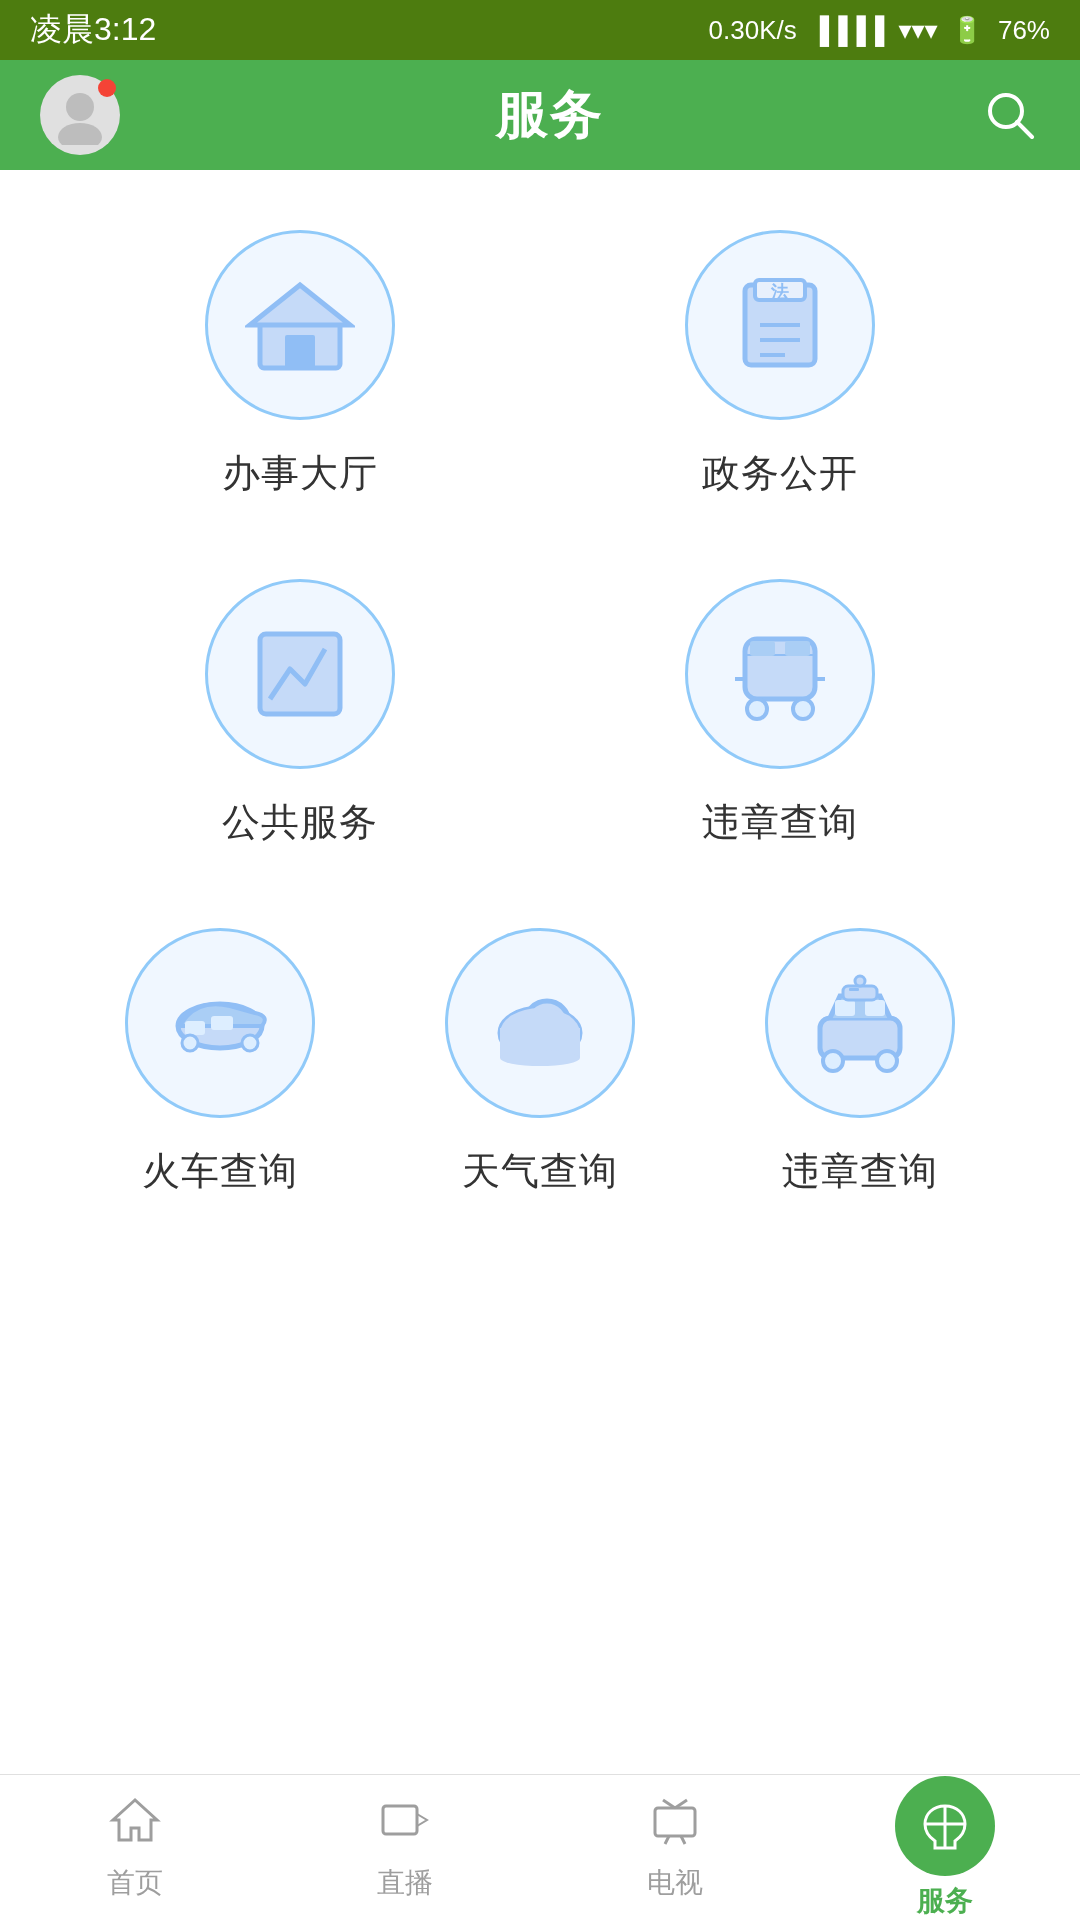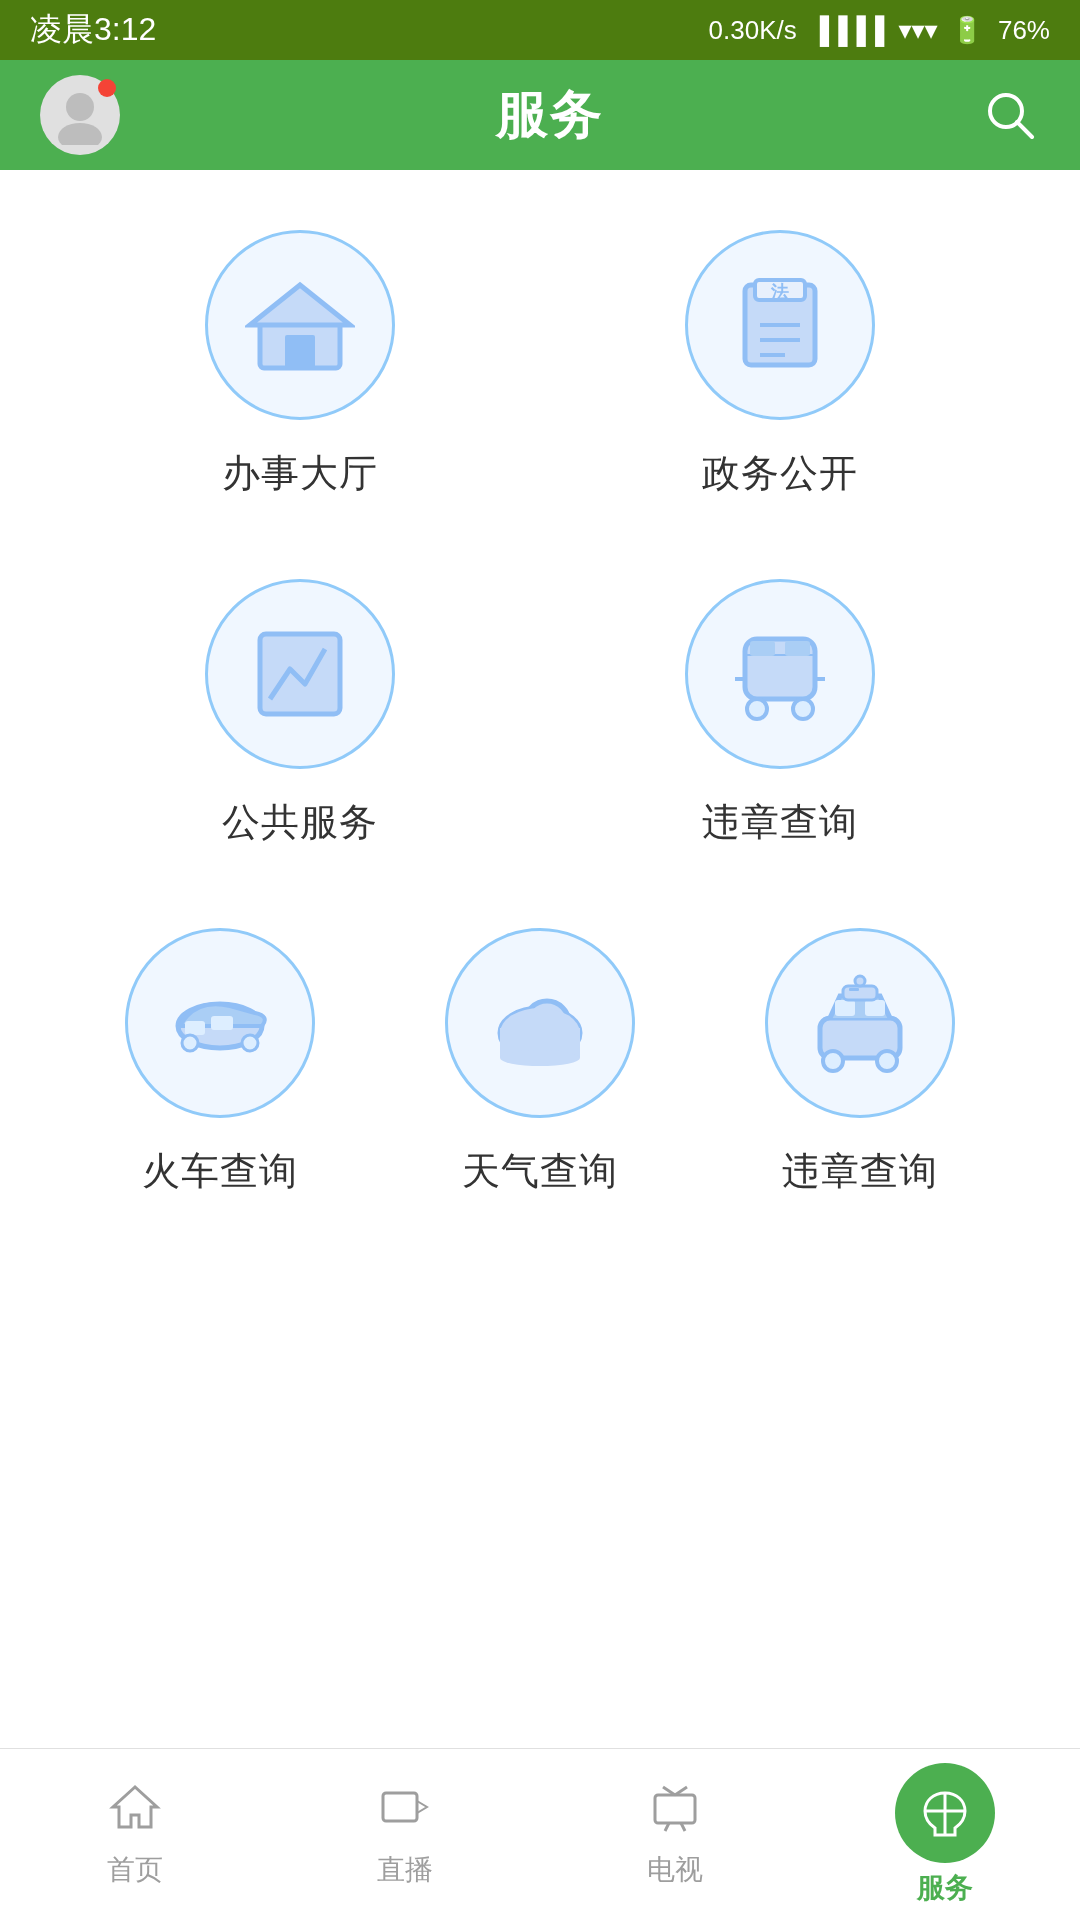--- a/index.html
+++ b/index.html
@@ -127,21 +127,21 @@
       text-align: center;
       letter-spacing: 1px;
     }
 
     
     .bottom-nav {
       position: absolute;
       bottom: 0;
       left: 0;
       width: 100%;
-      height: 172px;
+      height: 146px;
       background: #fff;
       border-top: 1px solid #e0e0e0;
       display: flex;
       align-items: center;
       justify-content: space-around;
     }
 
     .nav-item {
       display: flex;
       flex-direction: column;

